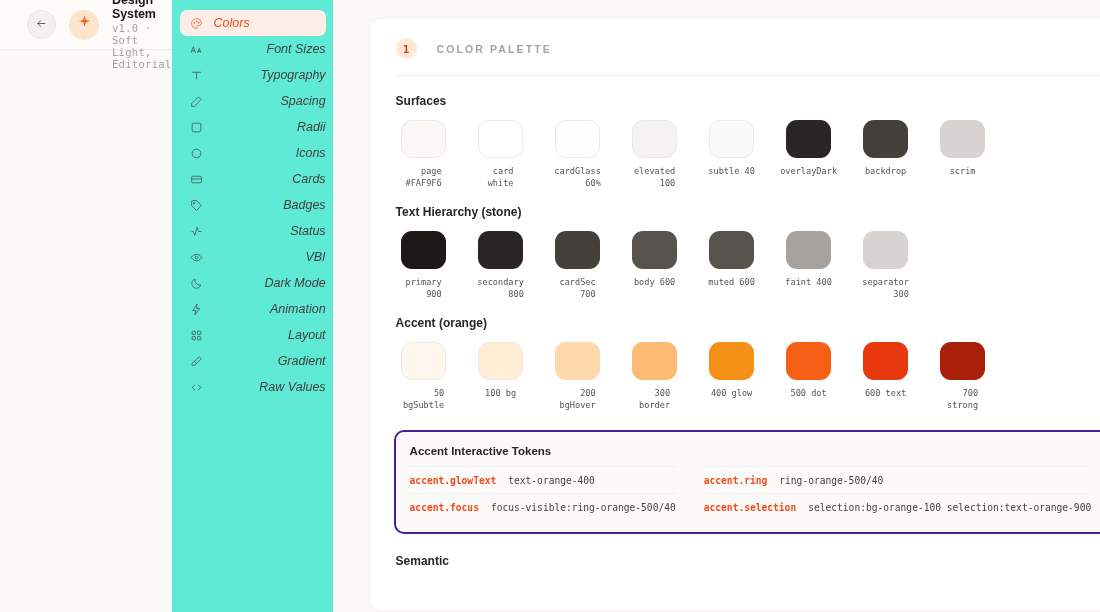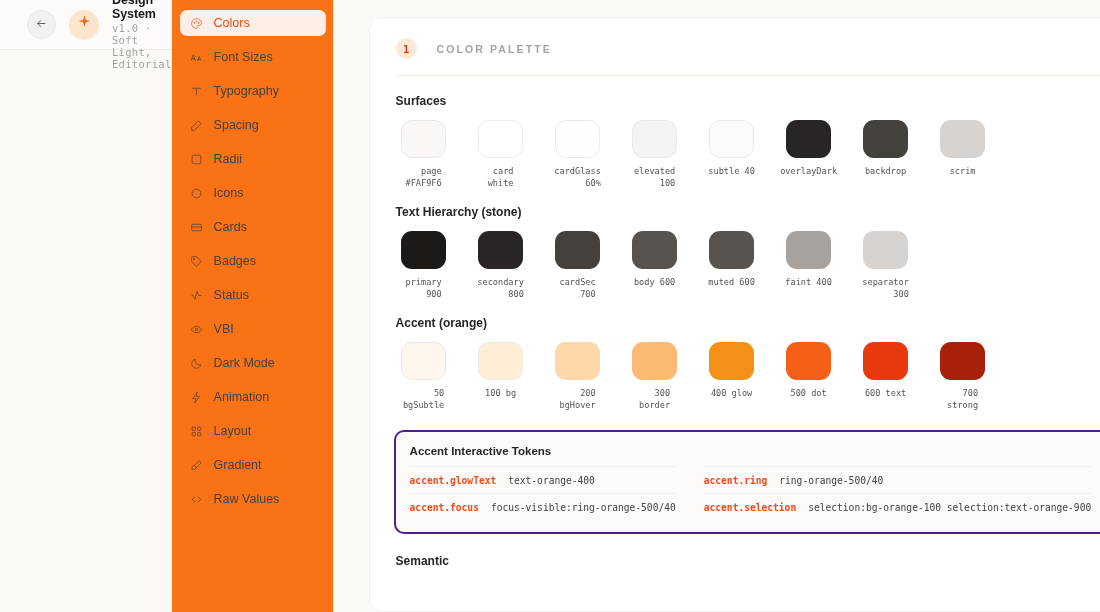--- a/index.html
+++ b/index.html
@@ -38,32 +38,33 @@
     font-size: 10.5px; color: #a8a29e; letter-spacing: 0.3px;
     font-family: "DejaVu Sans Mono", monospace;
   }
 
   
   .body { flex: 1; display: flex; min-height: 0; }
 
   
   .sidebar {
     width: 162px; min-width: 162px;
-    background: #f97316;
+    background: #5eead4;
     border-right: 1px solid #f1ecea;
     padding-top: 10px;
+    font-style: italic;
   }
   .nav-item {
     height: 26px; margin: 0 7px 0 8px;
     display: flex; align-items: center; gap: 10px;
     padding-left: 10px; border-radius: 7px;
     cursor: pointer; color: #44403c; font-size: 12.5px;
     margin-bottom: 0;
   }
-  .nav-item + .nav-item { margin-top: 8px; }
+  .nav-item + .nav-item { margin-top: 0px; justify-content: space-between; }
   .nav-list { display: flex; flex-direction: column; gap: 0px; }
   .nav-item.active { background: #fdefe8; color: #f04a18; }
   .nav-ico { width: 14px; height: 14px; display: flex; align-items: center; justify-content: center; flex: none; }
   .nav-ico svg { width: 13px; height: 13px; stroke: currentColor; fill: none; stroke-width: 1.3; }
   .nav-item.active .nav-ico svg { stroke: #f04a18; }
   .nav-label { line-height: 1; }
 
   
   .main { flex: 1; padding: 17px 20px 0 35px; overflow: hidden; }
   .card {

